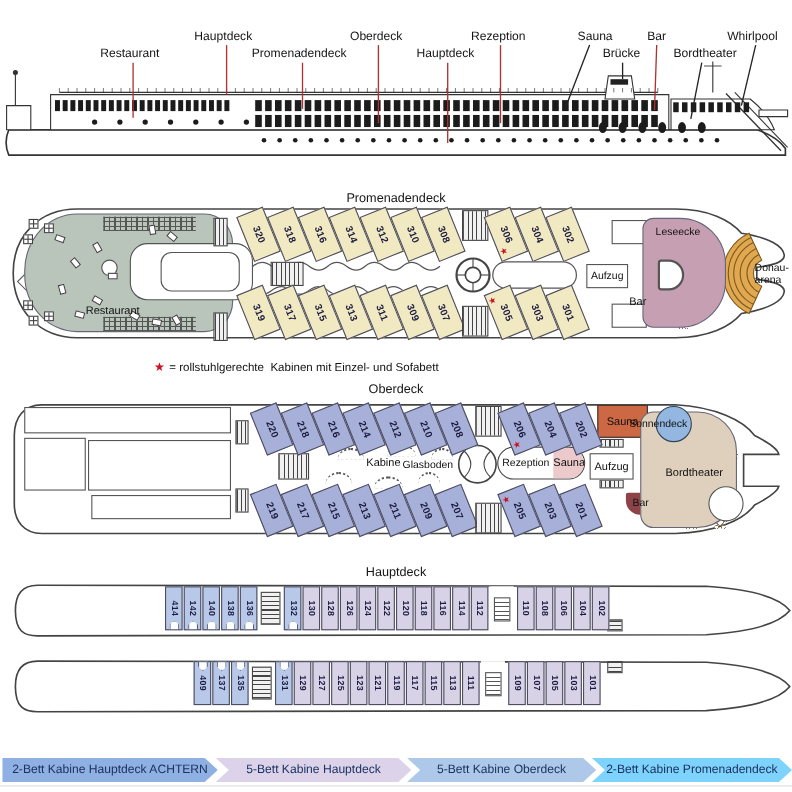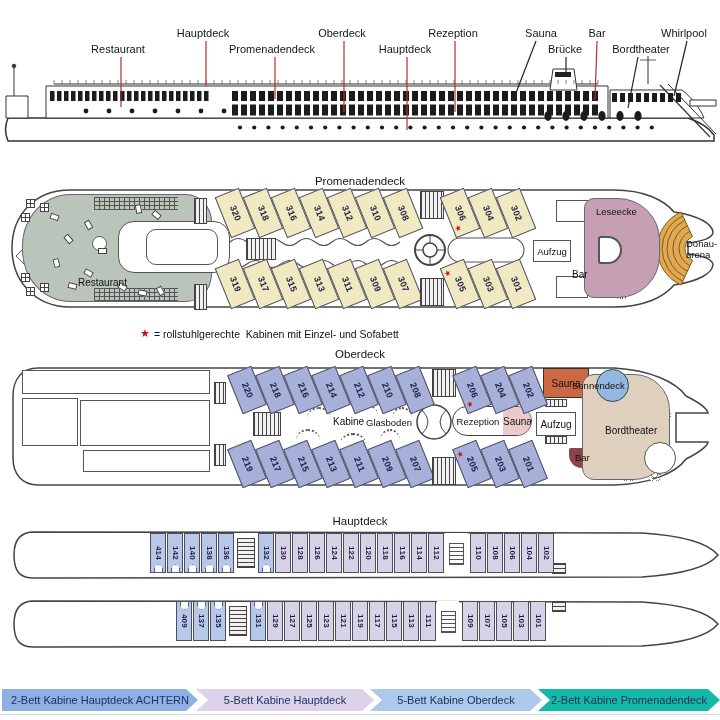--- a/index.html
+++ b/index.html
@@ -791,16 +791,16 @@
       </div>
       <div class="cabin" style="left: 354px; width: 16px; height: 40px; background: rgb(216, 210, 230);">
         <span class="num" style="font-size: 8px;">101</span>
       </div>
     </div>
 
   <div id="legend">
       <div class="leg" style="left: 2px; width: 196px; background: rgb(143, 176, 226); clip-path: polygon(0px 0px, calc(100% - 12px) 0px, 100% 50%, calc(100% - 12px) 100%, 0px 100%);">2-Bett Kabine Hauptdeck ACHTERN</div>
       <div class="leg" style="left: 196px; width: 178px; background: rgb(220, 211, 234); clip-path: polygon(0px 0px, calc(100% - 12px) 0px, 100% 50%, calc(100% - 12px) 100%, 0px 100%, 12px 50%);">5-Bett Kabine Hauptdeck</div>
       <div class="leg" style="left: 370px; width: 172px; background: rgb(173, 200, 232); clip-path: polygon(0px 0px, calc(100% - 12px) 0px, 100% 50%, calc(100% - 12px) 100%, 0px 100%, 12px 50%);">5-Bett Kabine Oberdeck</div>
-      <div class="leg" style="left: 538px; width: 182px; background: #14b8a6; clip-path: polygon(0px 0px, calc(100% - 12px) 0px, 100% 50%, calc(100% - 12px) 100%, 0px 100%, 12px 50%); text-align: center;">2-Bett Kabine Promenadendeck</div>
+      <div class="leg" style="left: 538px; width: 182px; background: #7dd3fc; clip-path: polygon(0px 0px, calc(100% - 12px) 0px, 100% 50%, calc(100% - 12px) 100%, 0px 100%, 12px 50%); text-align: center;">2-Bett Kabine Promenadendeck</div>
     </div>
   <div class="divider"></div>
 </div>
 
 </body></html>

